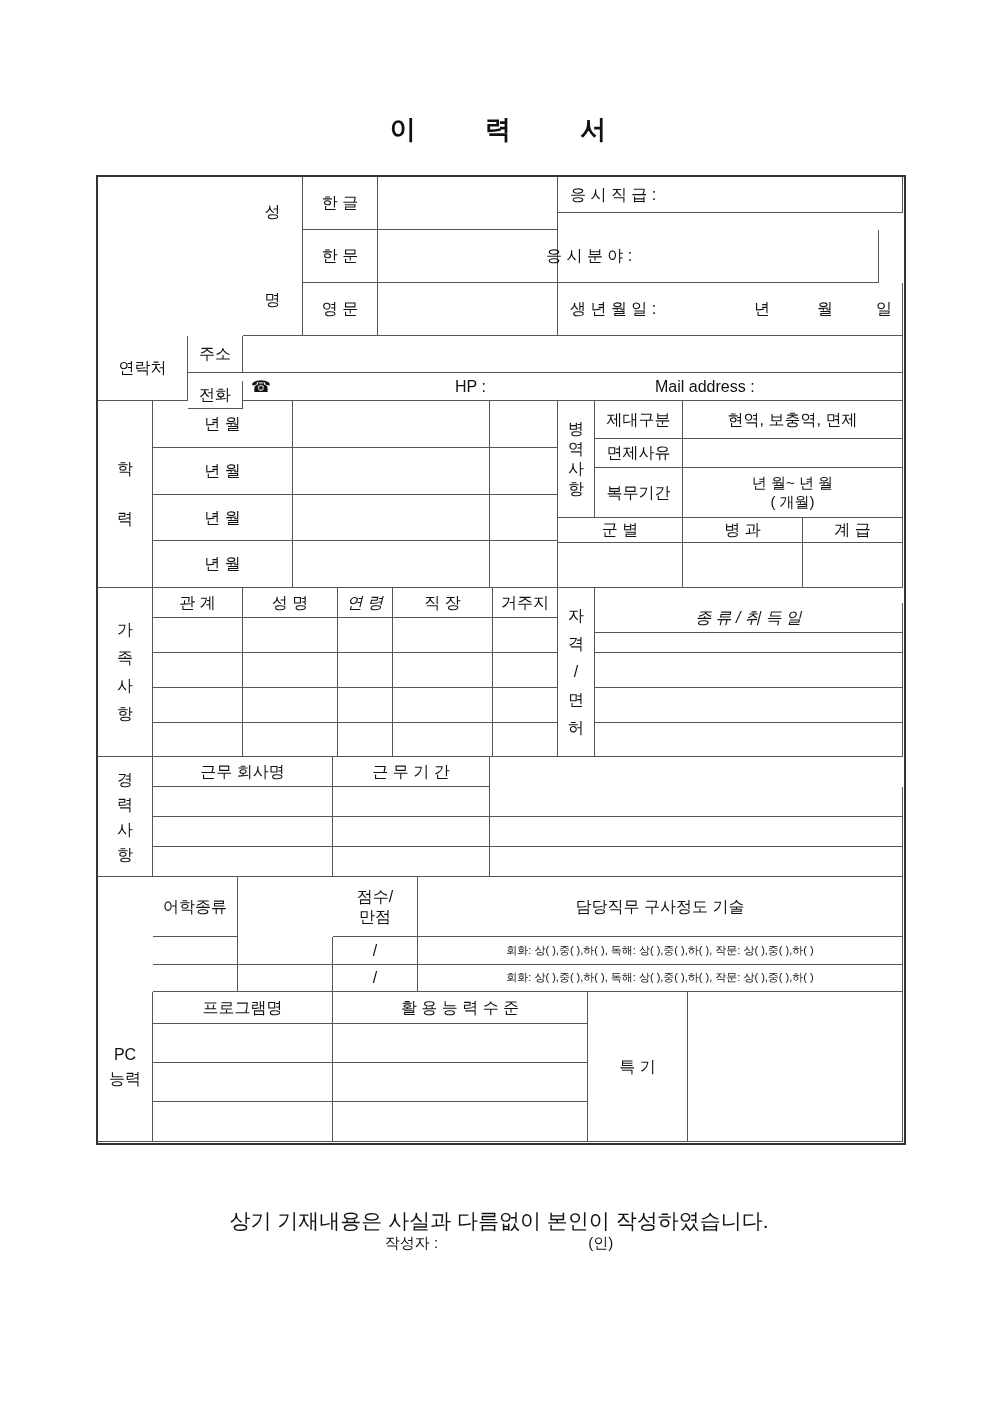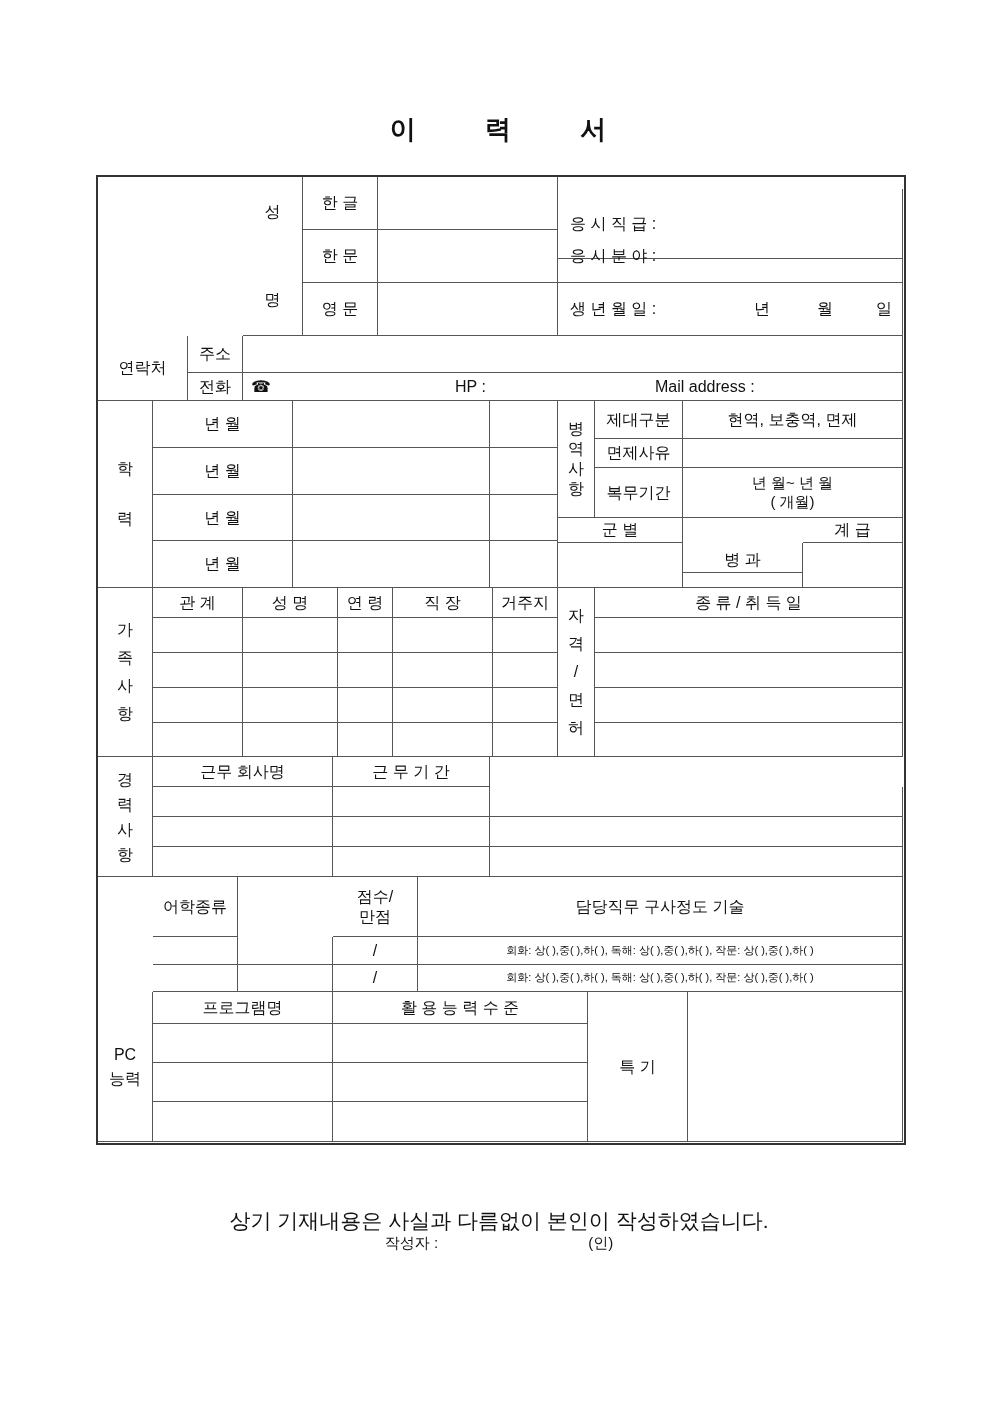--- a/index.html
+++ b/index.html
@@ -30,33 +30,33 @@
 
     <div class="c pre" style="left:145px;top:0;width:60px;height:159px;line-height:44px;">성
 
 명</div>
     <div class="c" style="left:205px;top:0;width:75px;height:53px;">한 글</div>
     <div class="c" style="left:205px;top:53px;width:75px;height:53px;">한 문</div>
     <div class="c" style="left:205px;top:106px;width:75px;height:53px;">영 문</div>
     <div class="c" style="left:280px;top:0;width:180px;height:53px;"></div>
     <div class="c" style="left:280px;top:53px;width:180px;height:53px;"></div>
     <div class="c" style="left:280px;top:106px;width:180px;height:53px;"></div>
-    <div class="c l" style="left:460px;top:12px;width:345px;height:70px;">응 시 직 급 :</div>
-    <div class="c l" style="left:460px;top:53px;width:345px;height:53px;">응 시 분 야 :</div>
+    <div class="c l" style="left:460px;top:0;width:345px;height:36px;">응 시 직 급 :</div>
+    <div class="c l" style="left:436px;top:53px;width:345px;height:53px;">응 시 분 야 :</div>
     <div class="c l" style="left:460px;top:106px;width:345px;height:53px;">
       <span>생 년 월 일 :</span>
       <span class="abs" style="left:196px;">년</span>
       <span class="abs" style="left:259px;">월</span>
       <span class="abs" style="left:318px;">일</span>
     </div>
 
     <div class="c" style="left:0;top:159px;width:90px;height:65px;">연락처</div>
     <div class="c" style="left:90px;top:159px;width:55px;height:37px;">주소</div>
     <div class="c" style="left:145px;top:159px;width:660px;height:37px;"></div>
-    <div class="c" style="left:90px;top:196px;width:55px;height:28px;">전화</div>
+    <div class="c" style="left:90px;top:204px;width:55px;height:28px;">전화</div>
     <div class="c l" style="left:145px;top:196px;width:660px;height:28px;">
       <span class="abs" style="left:8px;">☎</span>
       <span class="abs" style="left:212px;">HP :</span>
       <span class="abs" style="left:412px;">Mail address :</span>
     </div>
 
     <div class="c pre" style="left:0;top:224px;width:55px;height:187px;line-height:50px;">학
 력</div>
 
     <div class="c pre" style="left:55px;top:224px;width:140px;height:47px;">년        월</div>
@@ -77,33 +77,33 @@
 사
 항</div>
     <div class="c" style="left:497px;top:224px;width:88px;height:38px;">제대구분</div>
     <div class="c" style="left:585px;top:224px;width:220px;height:38px;">현역, 보충역, 면제</div>
     <div class="c" style="left:497px;top:262px;width:88px;height:29px;">면제사유</div>
     <div class="c" style="left:585px;top:262px;width:220px;height:29px;"></div>
     <div class="c" style="left:497px;top:291px;width:88px;height:50px;">복무기간</div>
     <div class="c pre" style="left:585px;top:291px;width:220px;height:50px;font-size:15px;">년   월~      년   월
 (    개월)</div>
     <div class="c" style="left:460px;top:341px;width:125px;height:25px;">군  별</div>
-    <div class="c" style="left:585px;top:341px;width:120px;height:25px;margin-top:30px;">병  과</div>
+    <div class="c" style="left:585px;top:341px;width:120px;height:25px;">병  과</div>
     <div class="c" style="left:705px;top:341px;width:100px;height:25px;">계  급</div>
     <div class="c" style="left:460px;top:366px;width:125px;height:45px;"></div>
     <div class="c" style="left:585px;top:366px;width:120px;height:45px;"></div>
     <div class="c" style="left:705px;top:366px;width:100px;height:45px;"></div>
 
     <div class="c pre" style="left:0;top:411px;width:55px;height:169px;line-height:28px;">가
 족
 사
 항</div>
     <div class="c" style="left:55px;top:411px;width:90px;height:30px;">관 계</div>
     <div class="c" style="left:145px;top:411px;width:95px;height:30px;">성 명</div>
-    <div class="c" style="left:240px;top:411px;width:55px;height:30px;">연 령</div>
+    <div class="c" style="left:240px;top:411px;width:55px;height:30px;font-style:italic;">연 령</div>
     <div class="c" style="left:295px;top:411px;width:100px;height:30px;">직 장</div>
     <div class="c" style="left:395px;top:411px;width:65px;height:30px;">거주지</div>
 
     <div class="c" style="left:55px;top:441px;width:90px;height:35px;"></div>
     <div class="c" style="left:145px;top:441px;width:95px;height:35px;"></div>
     <div class="c" style="left:240px;top:441px;width:55px;height:35px;"></div>
     <div class="c" style="left:295px;top:441px;width:100px;height:35px;"></div>
     <div class="c" style="left:395px;top:441px;width:65px;height:35px;"></div>
     <div class="c" style="left:55px;top:476px;width:90px;height:35px;"></div>
     <div class="c" style="left:145px;top:476px;width:95px;height:35px;"></div>
@@ -119,21 +119,21 @@
     <div class="c" style="left:145px;top:546px;width:95px;height:34px;"></div>
     <div class="c" style="left:240px;top:546px;width:55px;height:34px;"></div>
     <div class="c" style="left:295px;top:546px;width:100px;height:34px;"></div>
     <div class="c" style="left:395px;top:546px;width:65px;height:34px;"></div>
 
     <div class="c pre" style="left:460px;top:411px;width:37px;height:169px;line-height:28px;">자
 격
 /
 면
 허</div>
-    <div class="c" style="left:497px;top:411px;width:308px;height:30px;">종 류 / 취 득 일</div>
+    <div class="c" style="left:497px;top:426px;width:308px;height:30px;font-style:italic;">종 류 / 취 득 일</div>
     <div class="c" style="left:497px;top:441px;width:308px;height:35px;"></div>
     <div class="c" style="left:497px;top:476px;width:308px;height:35px;"></div>
     <div class="c" style="left:497px;top:511px;width:308px;height:35px;"></div>
     <div class="c" style="left:497px;top:546px;width:308px;height:34px;"></div>
 
     <div class="c pre" style="left:0;top:580px;width:55px;height:120px;line-height:25px;">경
 력
 사
 항</div>
     <div class="c" style="left:55px;top:580px;width:180px;height:30px;">근무 회사명</div>

